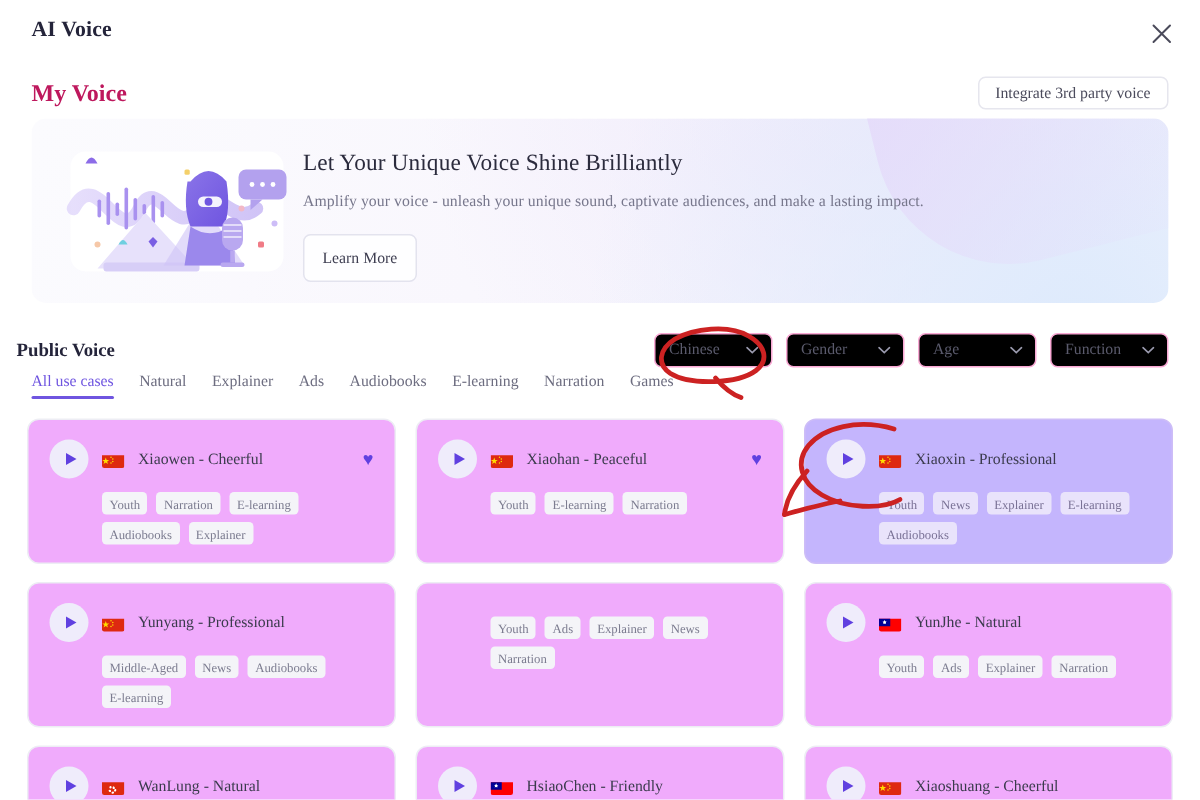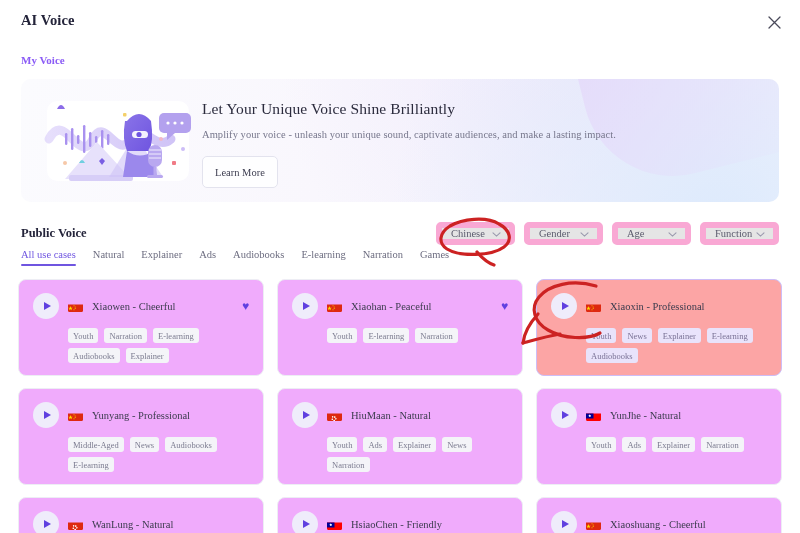--- a/index.html
+++ b/index.html
@@ -19,21 +19,21 @@
   .close-btn {
     position: absolute; right: 15px; top: 11px;
     width: 22px; height: 22px; display: flex; align-items: center; justify-content: center;
     cursor: pointer; color: #4a4a5a;
   }
   .close-btn svg { display: block; }
 
   
   .section-title-myvoice {
     position: absolute; left: 21px; top: 54px;
-    font-size: 11px; font-weight: 700; color: #8b5cf6;
+    font-size: 16px; font-weight: 700; color: #be185d;
   }
   .integrate-btn {
     position: absolute; right: 21px; top: 51px;
     height: 22px; padding: 0 11px;
     display: flex; align-items: center;
     font-size: 10.5px; color: #4b4b5c;
     background: #fff; border: 1px solid #e6e6ee; border-radius: 5px;
     cursor: pointer; white-space: nowrap;
   }
 
@@ -63,29 +63,29 @@
   .learn-more {
     margin-top: 16px; display: inline-flex; align-items: center; justify-content: center;
     height: 32px; padding: 0 12px;
     font-size: 10.5px; color: #3e3e51;
     background: rgba(255,255,255,.8); border: 1px solid #e3e3ee; border-radius: 5px;
     cursor: pointer;
   }
 
   
   .section-title-public {
-    position: absolute; left: 21px; top: 226px;
+    position: absolute; left: 11px; top: 226px;
     font-size: 12.5px; font-weight: 700; color: #24243a;
   }
   .filters { position: absolute; right: 21px; top: 222px; display: flex; gap: 9px; }
   .filter {
     position: relative; height: 23px; min-width: 79px; padding: 0 9px;
     display: flex; align-items: center;
     font-size: 10.5px; color: #5b5b6d;
-    background: #e5e5e5; border: 6px solid #f9a8d4; border-radius: 5px;
+    background: #000000; border: 1px solid #f9a8d4; border-radius: 5px;
     cursor: pointer;
   }
   .filter .chev { position: absolute; right: 8px; top: 50%; transform: translateY(-50%); }
 
   .tabs {
     position: absolute; left: 21px; top: 249px;
     display: flex; gap: 17px; align-items: flex-start;
   }
   .tab {
     position: relative; font-size: 10.5px; color: #6d6d80; padding-bottom: 6px; cursor: pointer;
@@ -103,21 +103,21 @@
     width: 764px;
     display: grid; grid-template-columns: repeat(3, 246px); gap: 12px 13px;
   }
   .card {
     position: relative;
     background: #f0abfc; border: 1px solid #ededf4; border-radius: 8px;
     padding: 13px 14px 12px 14px;
     min-height: 80px;
     cursor: pointer;
   }
-  .card.selected { background: #fca5a5; border-color: #cdbdf7; }
+  .card.selected { background: #c4b5fd; border-color: #cdbdf7; }
   .card-top { display: flex; align-items: center; gap: 9px; }
   .play-btn {
     width: 26px; height: 26px; border-radius: 50%;
     background: #efecfb; display: flex; align-items: center; justify-content: center;
     flex: 0 0 26px; cursor: pointer;
   }
   .play-tri {
     width: 0; height: 0;
     border-left: 7px solid #6040e0;
     border-top: 4.5px solid transparent;
@@ -144,20 +144,21 @@
 <div class="page">
 
   <div class="app-title">AI Voice</div>
   <div class="close-btn">
     <svg width="15" height="15" viewBox="0 0 15 15" aria-hidden="true">
       <path d="M2 2 L13 13 M13 2 L2 13" stroke="#4a4a5a" stroke-width="1.3" fill="none" stroke-linecap="round"></path>
     </svg>
   </div>
 
   <div class="section-title-myvoice">My Voice</div>
+  <div class="integrate-btn">Integrate 3rd party voice</div>
 
   <div class="banner">
     <div class="banner-swoosh"></div>
 
     <div class="banner-illus">
       <svg width="170" height="108" viewBox="0 0 170 108" aria-hidden="true">
         <defs>
           <linearGradient id="pg" x1="0" y1="0" x2="1" y2="1">
             <stop offset="0" stop-color="#8a74e8"></stop>
               <stop offset="1" stop-color="#6f55e0"></stop>
@@ -368,36 +369,20 @@
           <span class="voice-name">Yunyang - Professional</span>
         </div>
         <div class="tags">
           <span class="tag">Middle-Aged</span>
           <span class="tag">News</span>
           <span class="tag">Audiobooks</span>
           <span class="tag">E-learning</span>
         </div>
       </div>
       <div class="card">
-        <div class="card-top">
-          <div class="play-btn">
-            <div class="play-tri"></div>
-          </div>
-          <span class="flag"><svg width="15" height="11" viewBox="0 0 30 20">
-              <rect width="30" height="20" fill="#de2910"></rect>
-              <g fill="#ffffff">
-                <path d="M15 5.2 q2.6 .4 2.2 3 q-1.6 1.6 -2.9 .3 q-.6 -2 .7 -3.3 z"></path>
-                <path d="M18.8 9.1 q1.2 2.3 -1.1 3.5 q-2.1 -.6 -1.6 -2.4 q1.2 -1.7 2.7 -1.1 z"></path>
-                <path d="M16.2 13.6 q-.6 2.5 -3.1 1.7 q-1.1 -1.9 .5 -2.8 q2 -.7 2.6 1.1 z"></path>
-                <path d="M11.6 13 q-2.5 .6 -2.9 -2 q1.3 -1.8 2.8 -.8 q1.5 1.2 .1 2.8 z"></path>
-                <path d="M10.6 8.4 q-1.9 -1.7 .1 -3.4 q2.1 -.2 2.2 1.6 q-.3 2 -2.3 1.8 z"></path>
-              </g>
-            </svg></span>
-          <span class="voice-name">HiuMaan - Natural</span>
-        </div>
         <div class="tags">
           <span class="tag">Youth</span>
           <span class="tag">Ads</span>
           <span class="tag">Explainer</span>
           <span class="tag">News</span>
           <span class="tag">Narration</span>
         </div>
       </div>
       <div class="card">
         <div class="card-top">

